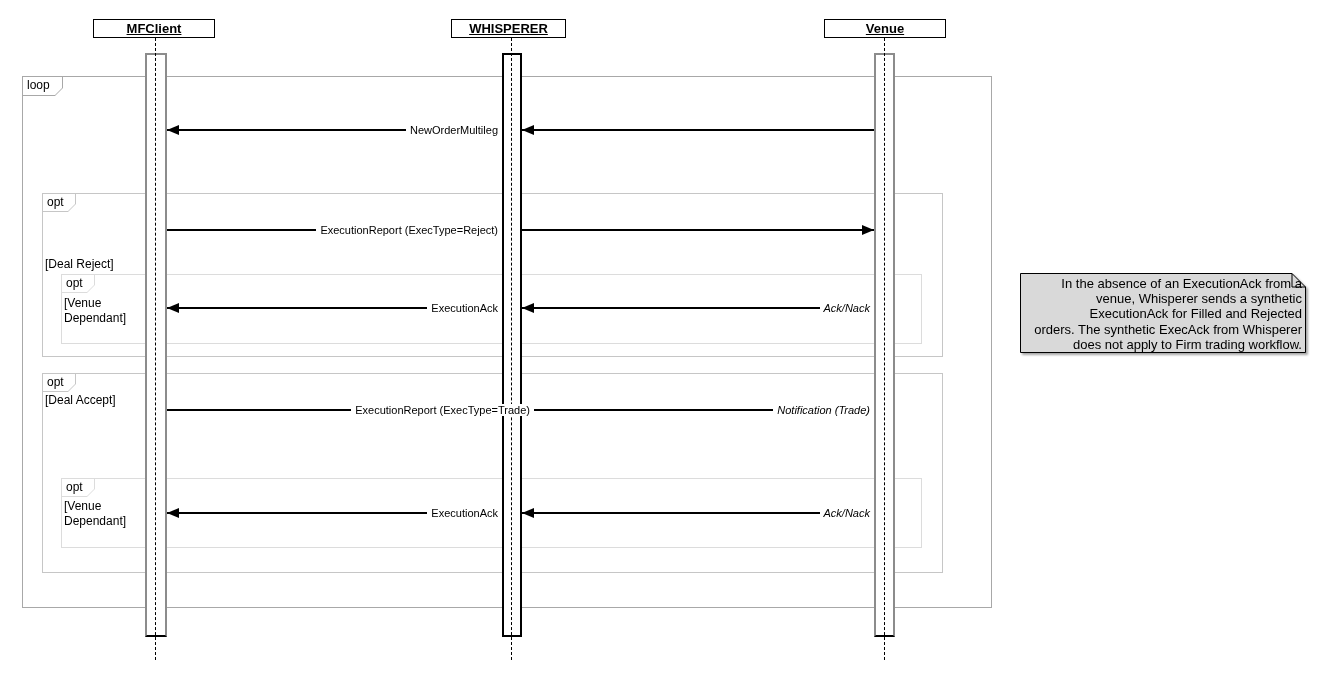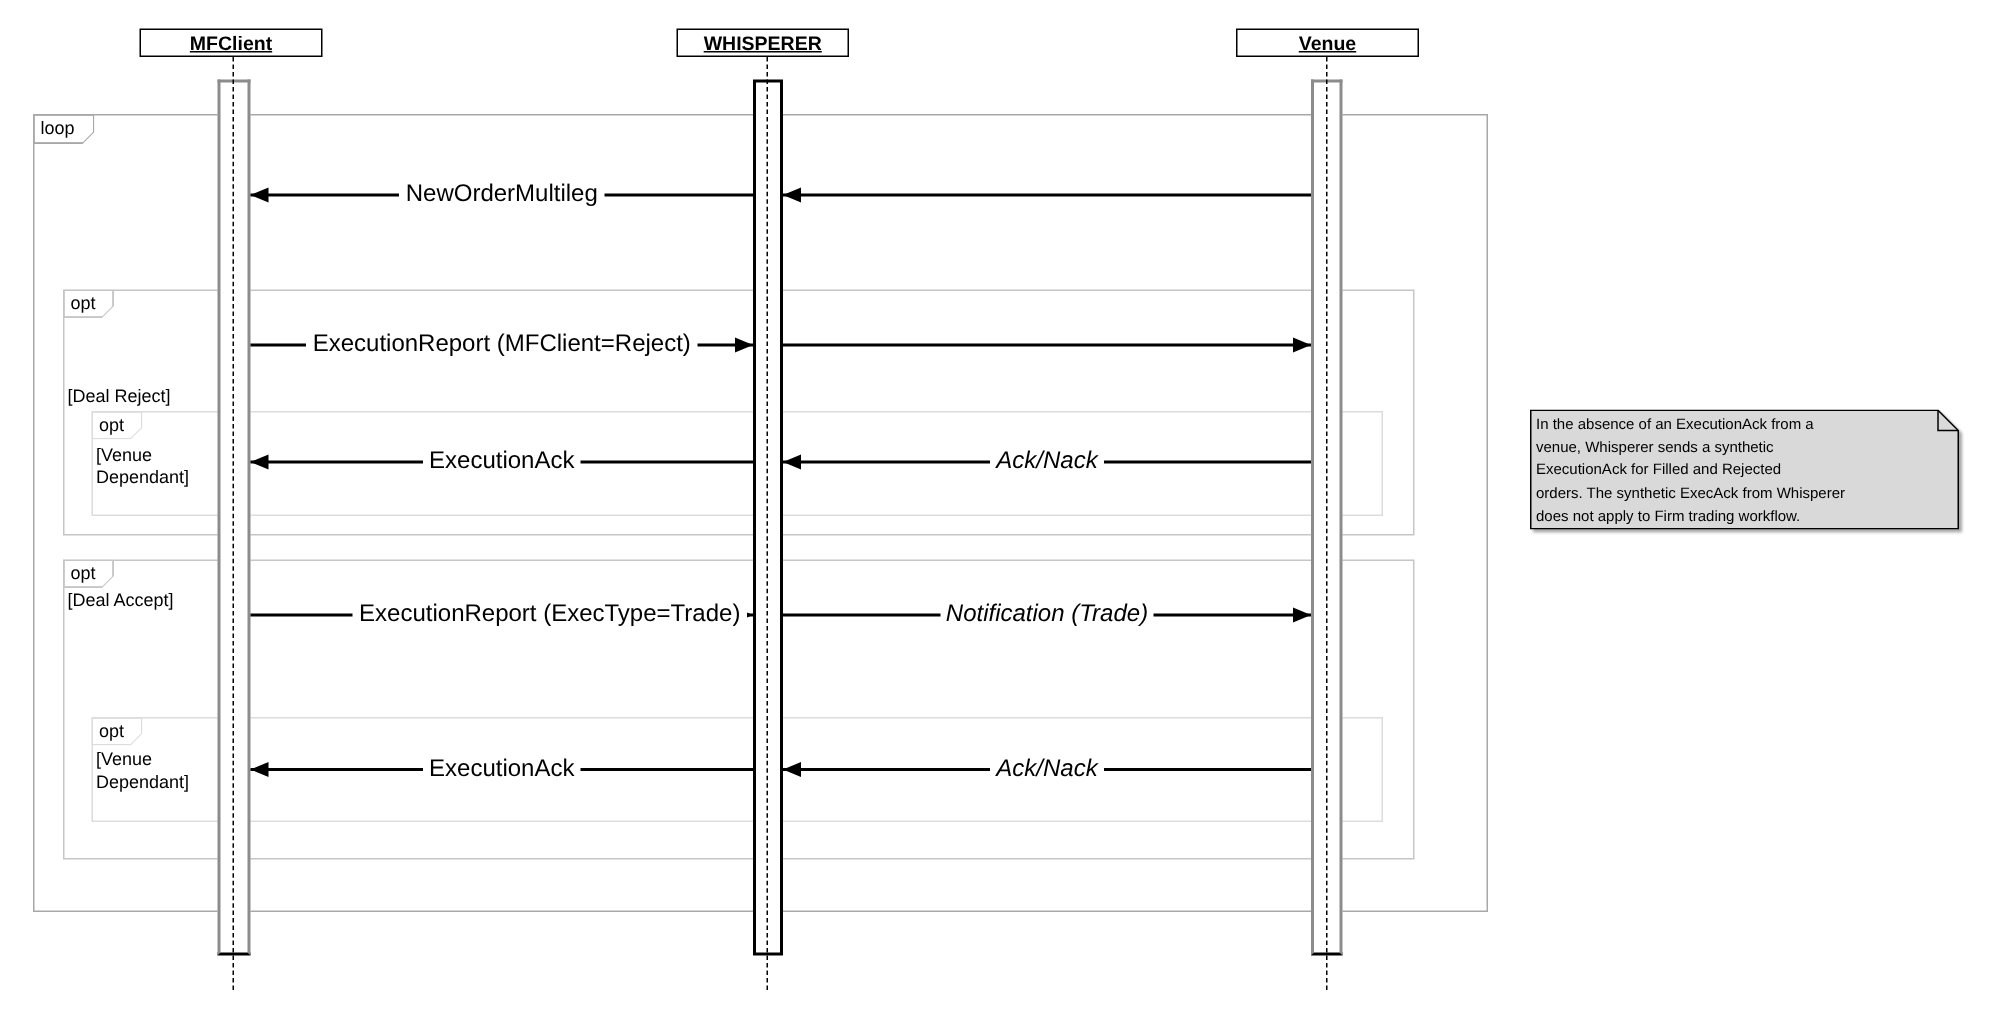--- a/index.html
+++ b/index.html
@@ -34,28 +34,28 @@
   .tab-opt{background:#c6c6c6;}
   .tab-opt-inner{background:#dcdcdc;}
   .guard{position:absolute;font-size:12px;line-height:15px;white-space:pre-line;z-index:4;}
   
   .msg-line{position:absolute;height:2px;background:#000;z-index:4;}
   .arrow{position:absolute;width:0;height:0;border-top:5px solid transparent;
          border-bottom:5px solid transparent;z-index:4;}
   .arrow-left{border-right:12px solid #000;}
   .arrow-right{border-left:12px solid #000;}
   .msg-label{position:absolute;height:16px;display:flex;align-items:center;
-             justify-content:center;z-index:5;font-size:16px;}
+             justify-content:flex-end;z-index:5;font-size:11px;}
   .msg-label span{background:#fff;padding:0 4px;white-space:nowrap;}
   .em{font-style:italic;}
   
   .note{position:absolute;z-index:6;}
   .note svg{filter:drop-shadow(2px 2px 1px rgba(0,0,0,0.35));}
-  .note-text{position:absolute;left:4px;right:4px;top:3px;font-size:10px;line-height:15.2px;
-             text-align:left;white-space:pre-line;z-index:1;}
+  .note-text{position:absolute;left:4px;right:4px;top:3px;font-size:13px;line-height:15.2px;
+             text-align:right;white-space:pre-line;z-index:1;}
 </style>
 </head>
 <body>
 
 <div id="canvas">
 
   <div class="fragment frag-loop" style="left:22px;top:76px;width:970px;height:532px;">
     <div class="tab tab-loop" style="width:41px;height:20px;">
       <div class="tab-fill"></div>
       <div class="tab-text">loop</div>
@@ -119,21 +119,21 @@
   <div class="msg-label" style="left:167px;top:122px;width:335px;">
     <span>NewOrderMultileg</span>
     </div>
 
   <div class="msg-line" style="left:522px;top:129px;width:352px;"></div>
   <div class="arrow arrow-left" style="left:522px;top:125px;"></div>
 
   <div class="msg-line" style="left:167px;top:229px;width:335px;"></div>
   <div class="arrow arrow-right" style="left:490px;top:225px;"></div>
   <div class="msg-label" style="left:167px;top:222px;width:335px;">
-    <span>ExecutionReport (MFClient=Reject)</span>
+    <span>ExecutionReport (ExecType=Reject)</span>
     </div>
 
   <div class="msg-line" style="left:522px;top:229px;width:352px;"></div>
   <div class="arrow arrow-right" style="left:862px;top:225px;"></div>
 
   <div class="msg-line" style="left:167px;top:307px;width:335px;"></div>
   <div class="arrow arrow-left" style="left:167px;top:303px;"></div>
   <div class="msg-label" style="left:167px;top:300px;width:335px;">
     <span>ExecutionAck</span>
     </div>

